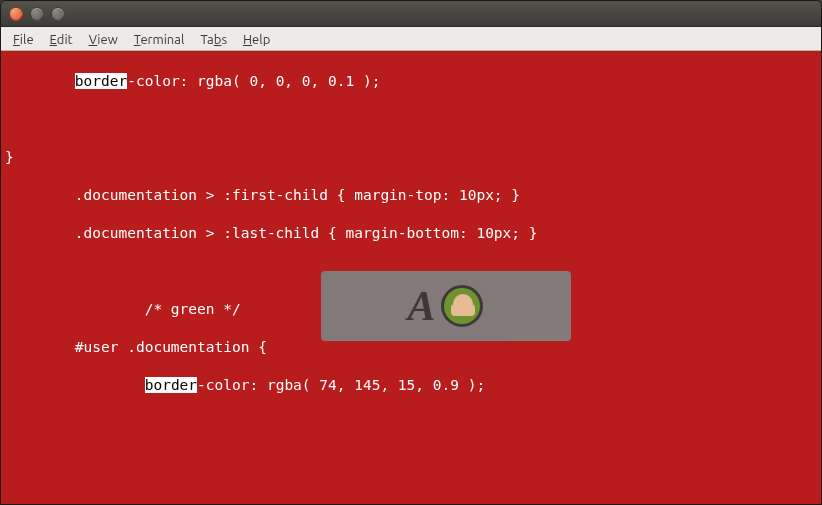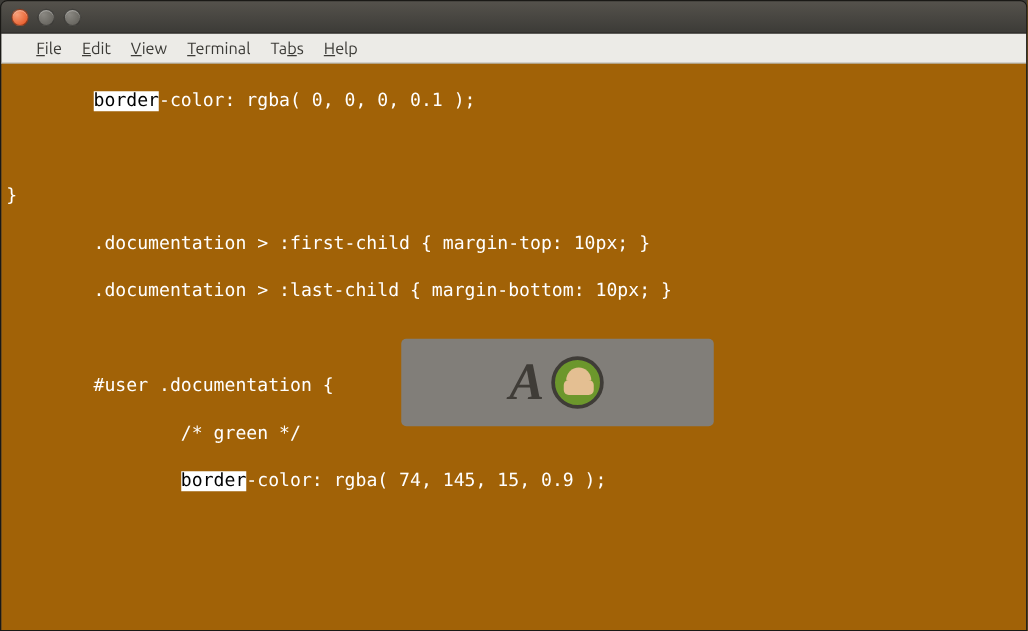--- a/index.html
+++ b/index.html
@@ -37,33 +37,33 @@
     }
     .btn-close { background: radial-gradient(circle at 30% 30%, #f7a07a, #e24e1b); }
     .btn-min { background: radial-gradient(circle at 30% 30%, #8a8882, #5e5c56); }
     .btn-max { background: radial-gradient(circle at 30% 30%, #8a8882, #5e5c56); }
     .tb-spacer { flex: 1; }
     .menubar {
       height: 24px;
       background: #ecebe7;
       display: flex;
       align-items: center;
-      padding: 0 20px;
+      padding: 0 4px;
       font-size: 13px;
       color: #3c3b37;
       border-bottom: 1px solid #b8b6ae;
     }
     .menu-item {
       padding: 2px 8px;
       cursor: default;
     }
     .menu-item .ul { text-decoration: underline; }
     .terminal {
       flex: 1;
-      background: #a16207;
+      background: #b91c1c;
       color: #fff;
       font-family: "DejaVu Sans Mono", "Liberation Mono", "Courier New", monospace;
       font-size: 14.5px;
       line-height: 19px;
       padding: 2px 4px;
       white-space: pre;
       overflow: hidden;
       position: relative;
     }
     .line { display: block; min-height: 19px; }
@@ -137,22 +137,22 @@
     <div class="menu-item"><span class="ul">H</span>elp</div>
   </div>
 
   <div class="terminal">
 <span class="line"><span>        </span><span class="hl">border</span><span>-color: rgba( 0, 0, 0, 0.1 );</span></span>
 <span class="line"></span>
 <span class="line">}</span>
 <span class="line">        .documentation &gt; :first-child { margin-top: 10px; }</span>
 <span class="line">        .documentation &gt; :last-child { margin-bottom: 10px; }</span>
 <span class="line"></span>
+<span class="line">                /* green */</span>
 <span class="line">        #user .documentation {</span>
-<span class="line">                /* green */</span>
 <span class="line"><span>                </span><span class="hl">border</span><span>-color: rgba( 74, 145, 15, 0.9 );</span></span>
 
 
 
 
 
 
 
 
 

